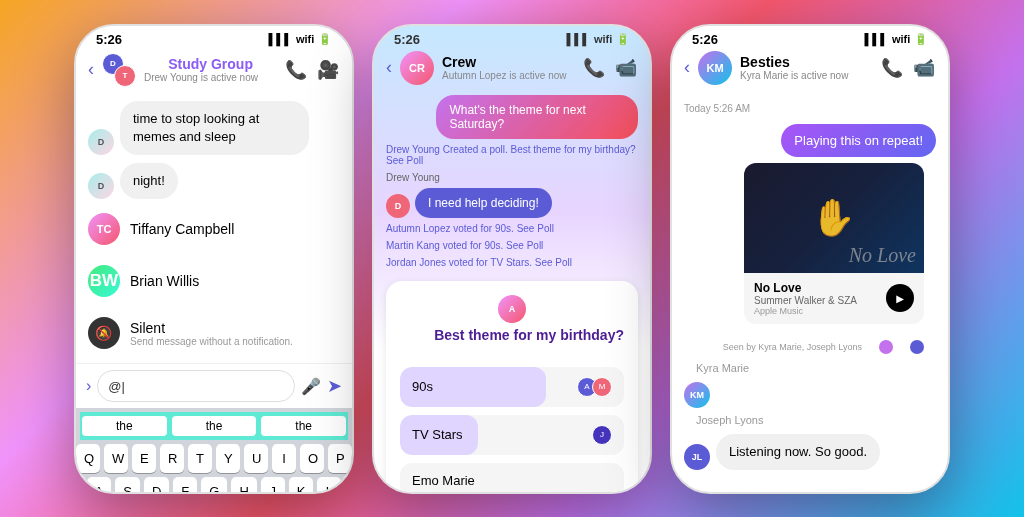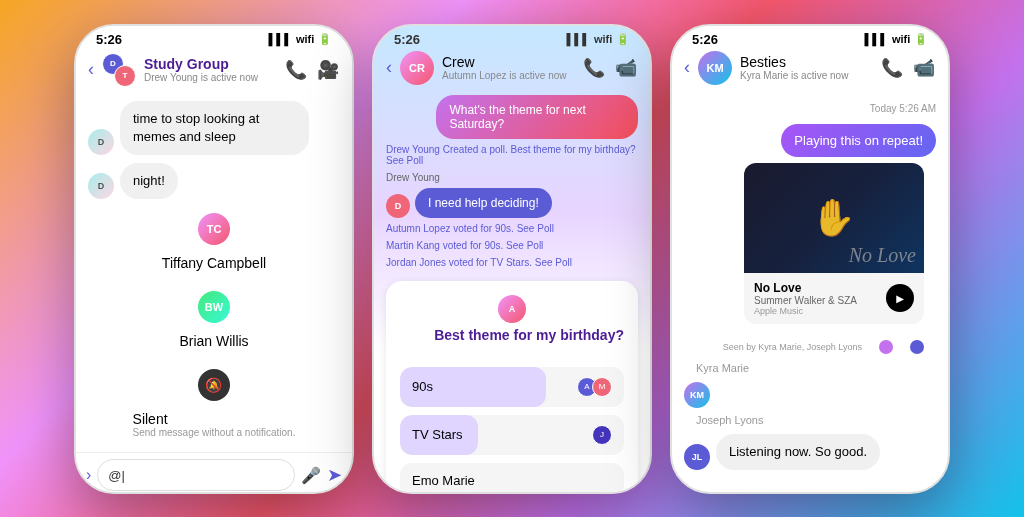--- a/index.html
+++ b/index.html
@@ -88,21 +88,21 @@
       font-weight: 700;
       display: flex;
       align-items: center;
       justify-content: center;
       color: #fff;
     }
     .multi-avatar .av1 { top: 0; left: 0; background: #5b5bd6; }
     .multi-avatar .av2 { bottom: 0; right: 0; background: #e67; }
 
     .nav-info { flex: 1; }
-    .nav-info .chat-name { font-size: 14px; font-weight: 700; color: #4c1d95; }
+    .nav-info .chat-name { font-size: 14px; font-weight: 700; color: #8b5cf6; text-align: center; }
     .nav-info .chat-status { font-size: 10px; color: #888; }
     .nav-icons { display: flex; gap: 10px; color: #5b5bd6; font-size: 18px; }
 
     
     .messages {
       padding: 8px 12px;
       display: flex;
       flex-direction: column;
       gap: 8px;
       flex: 1;
@@ -140,21 +140,20 @@
       font-weight: 700;
       color: #555;
       flex-shrink: 0;
     }
 
     .contact-item {
       display: flex;
       align-items: center;
       gap: 10px;
       padding: 6px 0;
-      flex-direction: column;
     }
     .contact-name { font-size: 14px; font-weight: 500; color: #000; }
     .contact-sub { font-size: 10px; color: #999; }
 
     
     .input-area-1 {
       background: #fff;
       padding: 6px 10px;
       border-top: 1px solid #eee;
     }
@@ -340,21 +339,21 @@
       background: linear-gradient(135deg, #a855f7, #6366f1);
       color: #fff;
       padding: 9px 13px;
       border-radius: 18px;
       font-size: 13px;
       max-width: 80%;
       align-self: flex-end;
     }
 
     .today-label {
-      text-align: right;
+      text-align: left;
       font-size: 10px;
       color: #999;
       margin: 4px 0;
     }
 
     .phone2-messages {
       padding: 4px 12px;
       display: flex;
       flex-direction: column;
       gap: 4px;
@@ -381,21 +380,21 @@
     .p2-system span { color: #5b5bd6; }
 
     .nav-bar2 {
       display: flex;
       align-items: center;
       padding: 2px 12px 6px;
       gap: 8px;
     }
     .nav-bar2 .back-btn { color: #5b5bd6; font-size: 18px; font-weight: 300; }
     .nav-info2 { flex: 1; }
-    .nav-info2 .chat-name { font-size: 14px; font-weight: 400; color: #000; }
+    .nav-info2 .chat-name { font-size: 14px; font-weight: 700; color: #000; }
     .nav-info2 .chat-status { font-size: 10px; color: #888; }
     .nav-icons2 { display: flex; gap: 10px; color: #5b5bd6; font-size: 18px; }
 
     .p2-msg-with-avatar {
       display: flex;
       align-items: flex-end;
       gap: 5px;
     }
     .p2-avatar {
       width: 24px; height: 24px;
@@ -443,21 +442,21 @@
     <div class="msg-row">
       <div class="small-avatar">D</div>
       <div class="msg-bubble received">night!</div>
     </div>
 
     <div class="contact-item">
       <div class="small-avatar" style="background:linear-gradient(135deg,#f093fb,#f5576c);width:32px;height:32px;color:#fff;font-size:11px;">TC</div>
       <div class="contact-name">Tiffany Campbell</div>
     </div>
     <div class="contact-item">
-      <div class="small-avatar" style="background:linear-gradient(135deg,#43e97b,#38f9d7);width:32px;height:32px;color:#fff;font-size:11px;">BW</div>
+      <div class="small-avatar" style="background:linear-gradient(135deg,#43e97b,#38f9d7);width:32px;height:32px;color:#fff;font-size:17px;">BW</div>
       <div class="contact-name">Brian Willis</div>
     </div>
     <div class="contact-item">
       <div class="small-avatar" style="background:#333;width:32px;height:32px;color:#fff;font-size:14px;">🔕</div>
       <div>
         <div class="contact-name">Silent</div>
         <div class="contact-sub">Send message without a notification.</div>
       </div>
     </div>
   </div>

